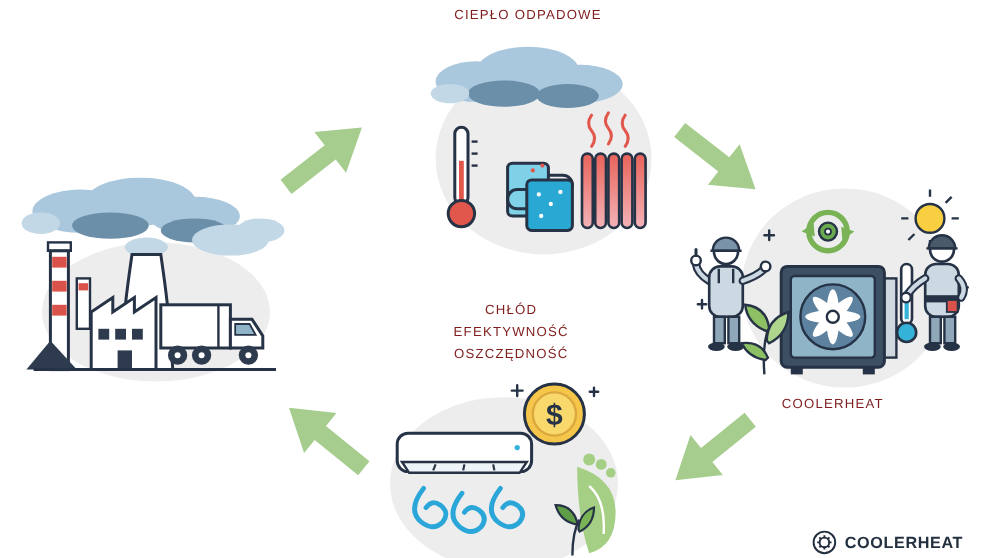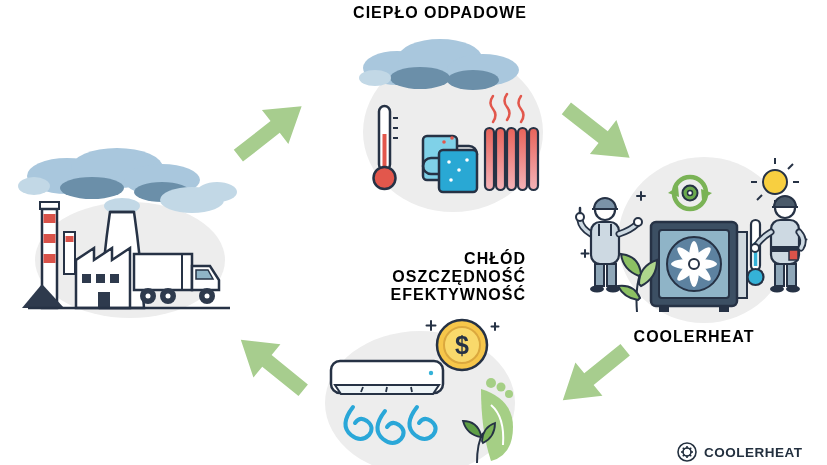--- a/index.html
+++ b/index.html
@@ -2,41 +2,41 @@
 <html><head>
 <meta charset="utf-8">
 <style>
   html,body{margin:0;padding:0;background:#fff;}
   #canvas{
     position:relative;width:827px;height:465px;overflow:hidden;background:#fff;
     font-family:"Liberation Sans",sans-serif;
   }
   .abs{position:absolute;}
   .node-label{
-    color:#000000;font-weight:700;font-size:16px;letter-spacing:1px;
+    color:#7f1d1d;font-weight:400;font-size:11px;letter-spacing:1px;
     text-align:center;line-height:18px;white-space:nowrap;
   }
   .arrow{transform-origin:50% 50%;}
   #logo{display:flex;align-items:center;gap:6px;}
   #logo .logo-text{color:#23303f;font-weight:700;font-size:13.5px;letter-spacing:.5px;}
 </style>
 </head>
 <body>
 
 <div id="canvas">
 
   <div class="abs node-label" style="left:300px;top:4px;width:280px;">CIEPŁO ODPADOWE</div>
 
 
   <div class="abs node-label" style="left:594px;top:328px;width:200px;">COOLERHEAT</div>
 
-  <div class="abs node-label" style="left:326px;top:250px;width:200px;text-align:right;">
+  <div class="abs node-label" style="left:326px;top:250px;width:200px;">
     <div>CHŁÓD</div>
+    <div>EFEKTYWNOŚĆ</div>
     <div>OSZCZĘDNOŚĆ</div>
-    <div>EFEKTYWNOŚĆ</div>
   </div>
 
   <svg class="abs arrow" style="left:228px;top:102px;transform:rotate(-38deg);" width="84" height="58" viewBox="0 0 90 60">
     <path d="M2,22 L52,22 L52,7 L88,30 L52,53 L52,38 L2,38 Z" fill="#a7cd8e"></path>
   </svg>
   <svg class="abs arrow" style="left:556px;top:104px;transform:rotate(38deg);" width="84" height="58" viewBox="0 0 90 60">
     <path d="M2,22 L52,22 L52,7 L88,30 L52,53 L52,38 L2,38 Z" fill="#a7cd8e"></path>
   </svg>
   <svg class="abs arrow" style="left:552px;top:346px;transform:rotate(141deg);" width="84" height="58" viewBox="0 0 90 60">
     <path d="M2,22 L52,22 L52,7 L88,30 L52,53 L52,38 L2,38 Z" fill="#a7cd8e"></path>

